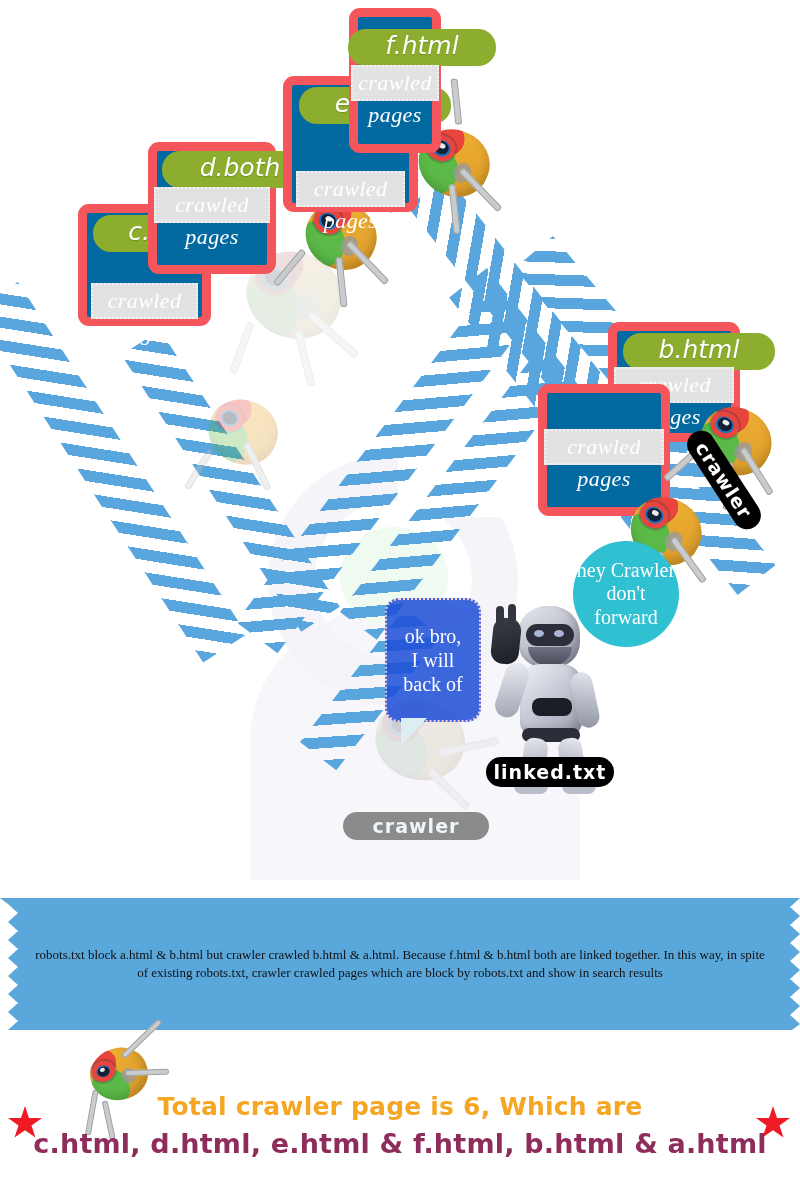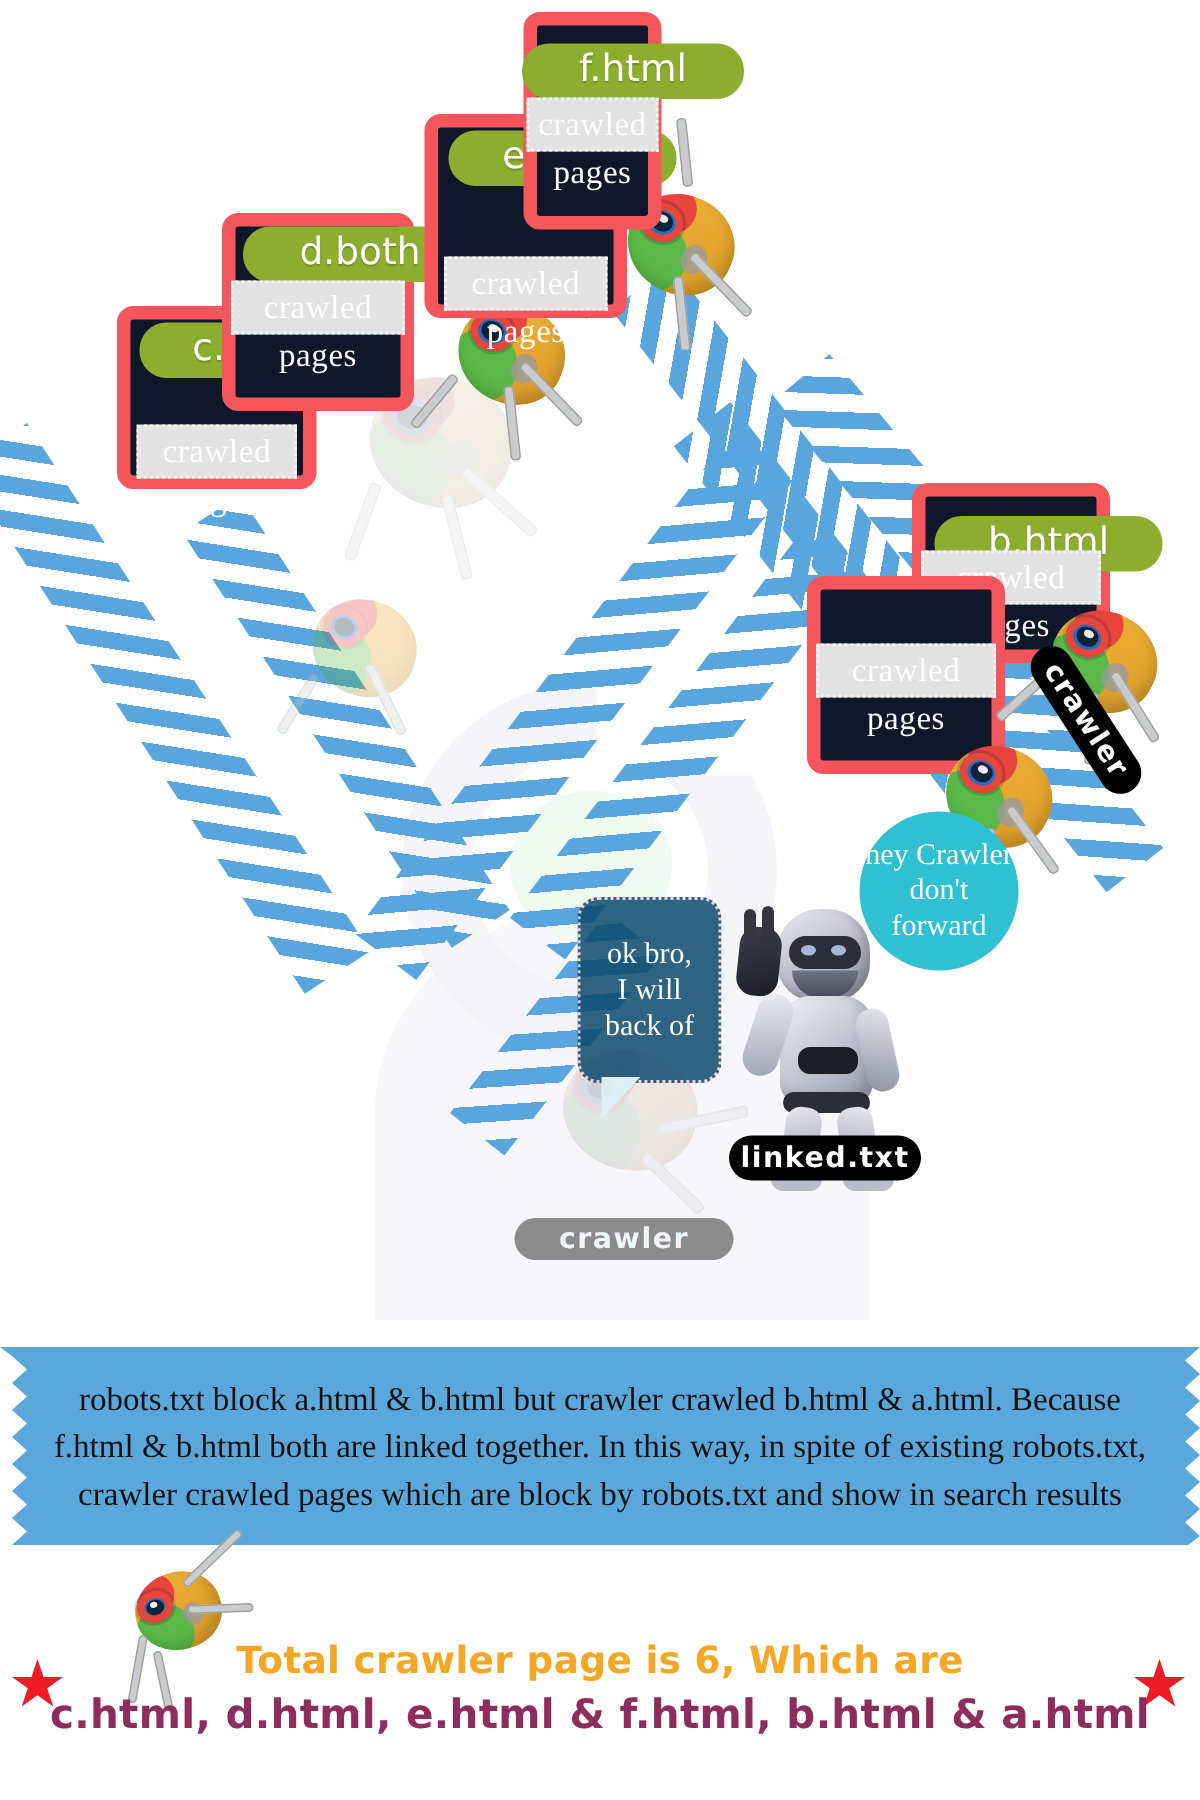--- a/index.html
+++ b/index.html
@@ -56,23 +56,23 @@
         48deg,
         var(--stripe) 0px, var(--stripe) 11px,
         rgba(255,255,255,0) 11px, rgba(255,255,255,0) 23px);
   }
 
   
   .card{
     position:absolute;
     border:9px solid var(--card-border);
     border-radius:11px;
-    background:#0f172a;
+    background:#0369a1;
     box-sizing:border-box;
-    display:flex;flex-direction:column;justify-content:space-between;
+    display:flex;flex-direction:column;justify-content:space-between;font-style:italic;
   }
   .card .pill{
     position:absolute;left:8px;top:-15px;
     min-width:108px;
     padding:3px 18px 5px 18px;
     background:var(--pill-green);
     border-radius:18px;
     color:#ffffff;
     font-size:25px;
     line-height:1.15;
@@ -158,21 +158,21 @@
     background:#2fc0d2;
     border-radius:50%;
     color:#ffffff;
     font-family:"Liberation Serif", serif;
     display:flex;align-items:center;justify-content:center;
     text-align:center;
     line-height:1.18;
   }
   .bubble-sq{
     position:absolute;
-    background:#0c4a6e;
+    background:#1d4ed8;
     border:2px dotted #f7c9d4;
     border-radius:14px;
     color:#ffffff;
     font-family:"Liberation Serif", serif;
     text-align:center;
     line-height:1.2;
     box-sizing:border-box;
     display:flex;align-items:center;justify-content:center;
     opacity:.85;
   }
@@ -183,21 +183,21 @@
     border-right:26px solid transparent;
   }
 
   
   .robot{ position:absolute; }
   .robot .rpart{ position:absolute; }
   #banner-wrap{ position:absolute;left:0;top:898px;width:800px;height:132px; }
   .banner-text{
     color:#111111;
     font-family:"Liberation Serif", serif;
-    font-size:22px;
+    font-size:13px;
     line-height:1.42;
     text-align:center;
     padding:0 34px;
     width:100%;
     box-sizing:border-box;
   }
 
   
   #footer{
     position:absolute;left:0;top:1040px;width:800px;height:160px;
@@ -353,21 +353,21 @@
     <div class="pill" style="--pill-green:#8cad2d; left:5px; top:0px; width:120px;">d.both</div>
     <div class="crawled at-top" style="top:36px; left:-3px; right:-3px;">crawled pages</div>
   </div>
 
   <div class="card" style="--card-border:#f4565c; left:78px; top:204px; width:133px; height:122px; z-index:4;">
     <div class="pill" style="--pill-green:#8cad2d; left:6px; top:2px; width:113px;">c.html</div>
     <div class="crawled at-bottom" style="bottom:-2px;">crawled pages</div>
   </div>
 
   <div class="card" style="--card-border:#f4565c; left:608px; top:322px; width:132px; height:120px; z-index:5;">
-    <div class="pill" style="--pill-green:#8cad2d; left:6px; top:13px; width:116px;">b.html</div>
+    <div class="pill" style="--pill-green:#8cad2d; left:6px; top:2px; width:116px;">b.html</div>
     <div class="crawled at-top" style="top:36px; left:-3px; right:-3px;">crawled pages</div>
   </div>
 
   <div class="card" style="--card-border:#f4565c; left:538px; top:384px; width:132px; height:132px; z-index:5;">
     <div class="crawled at-top" style="top:36px; left:-3px; right:-3px;">crawled pages</div>
   </div>
 
   <div class="badge" style="left:668px; top:466px; width:112px; height:28px; line-height:28px; font-size:19px;
               transform:rotate(57deg); transform-origin:50% 50%; z-index:9;">crawler</div>
 

